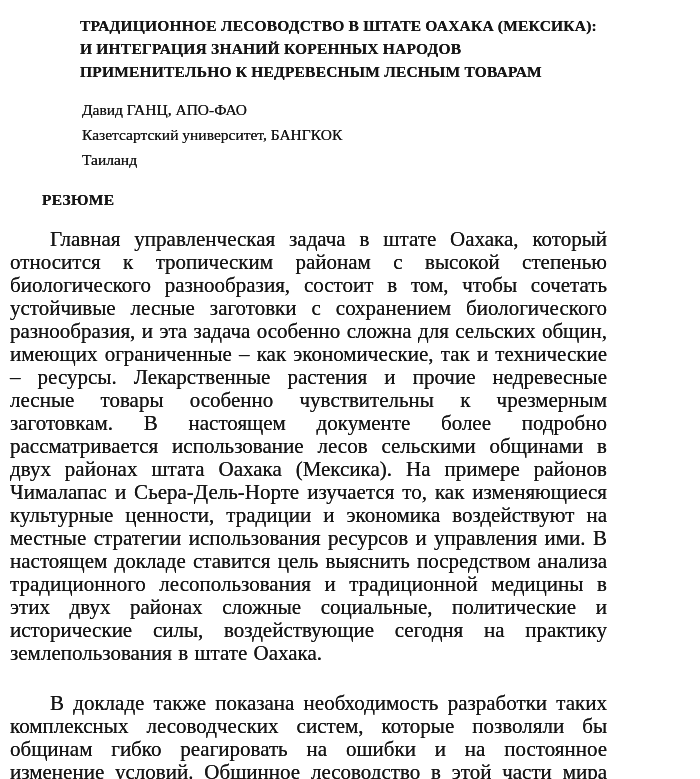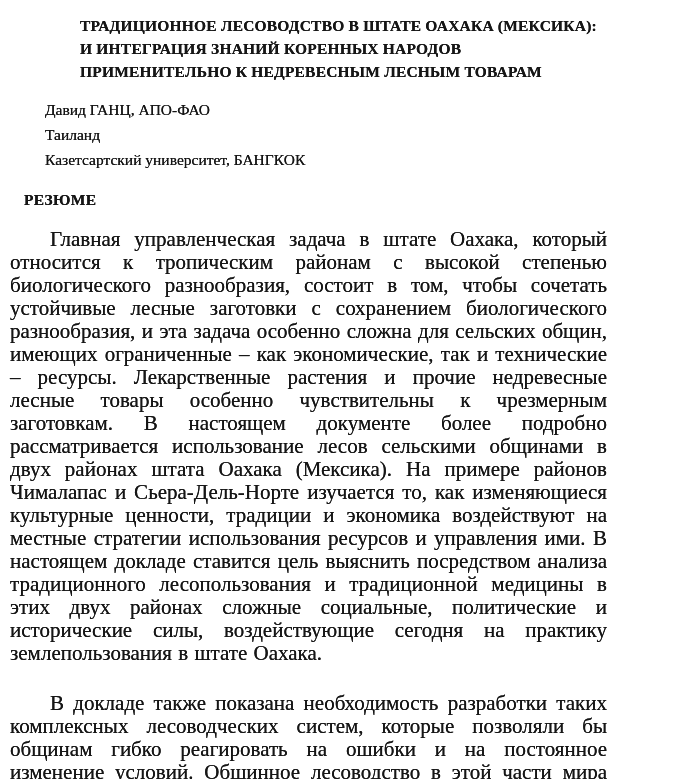--- a/index.html
+++ b/index.html
@@ -24,27 +24,27 @@
     text-shadow: 0 0 0.4px currentColor;
   }
   .title-block {
     margin-left: 70px;
     font-weight: bold;
     font-size: 15.5px;
     line-height: 23px;
     letter-spacing: 0.2px;
   }
   .author-block {
-    margin-left: 35px;
+    margin-left: 72px;
     margin-top: 14px;
     font-size: 15.5px;
     line-height: 25px;
   }
   .section-heading {
-    margin-left: 14px;
+    margin-left: 32px;
     margin-top: 16px;
     font-weight: bold;
     font-size: 15.5px;
     line-height: 23px;
     letter-spacing: 0.3px;
   }
   p.body-para {
     margin: 0;
     font-size: 21px;
     line-height: 23px;
@@ -65,22 +65,22 @@
 <div class="page">
 
   <div class="title-block">
     <div class="title-line">ТРАДИЦИОННОЕ ЛЕСОВОДСТВО В ШТАТЕ ОАХАКА (МЕКСИКА):</div>
     <div class="title-line">И ИНТЕГРАЦИЯ ЗНАНИЙ КОРЕННЫХ НАРОДОВ</div>
     <div class="title-line">ПРИМЕНИТЕЛЬНО К НЕДРЕВЕСНЫМ ЛЕСНЫМ ТОВАРАМ</div>
   </div>
 
   <div class="author-block">
     <div>Давид ГАНЦ, АПО-ФАО</div>
+    <div>Казетсартский университет, БАНГКОК</div>
     <div>Таиланд</div>
-    <div>Казетсартский университет, БАНГКОК</div>
   </div>
 
   <div class="section-heading">РЕЗЮМЕ</div>
 
   <p class="body-para first">Главная управленческая задача в штате Оахака, который относится к тропическим районам с высокой степенью биологического разнообразия, состоит в том, чтобы сочетать устойчивые лесные заготовки с сохранением биологического разнообразия, и эта задача особенно сложна для сельских общин, имеющих ограниченные – как экономические, так и технические – ресурсы.  Лекарственные растения и прочие недревесные лесные товары особенно чувствительны к чрезмерным заготовкам.  В настоящем документе более подробно рассматривается использование лесов сельскими общинами в двух районах штата Оахака (Мексика).  На примере районов Чималапас и Сьера-Дель-Норте изучается то, как изменяющиеся культурные ценности, традиции и экономика воздействуют на местные стратегии использования ресурсов и управления ими.  В настоящем докладе ставится цель выяснить посредством анализа традиционного лесопользования и традиционной медицины в этих двух районах сложные социальные, политические и исторические силы, воздействующие сегодня на практику землепользования в штате Оахака.</p>
 
   <p class="body-para second">В докладе также показана необходимость разработки таких комплексных лесоводческих систем, которые позволяли бы общинам гибко реагировать на ошибки и на постоянное изменение условий.  Общинное лесоводство в этой части мира стимулировало высокое чувство ответственности и более разумное пользование земельными ресурсами, что достигается за счет применения оптимальных стандартных лесоводческих методов и их интеграции в традиционную сельскохозяйственную практику.  Эти подходы к управлению на базе общины позволяют более полно учитывать знания и традиции коренных народов при принятии решений по вопросам управления.  Кроме того, усилия коренного населения в области разработки собственных планов управления и лесоводческих методов вносят существенный вклад в обеспечение не только экологической и экономической, но и культурной устойчивости, что крайне важно для сохранения медицинских знаний, ценностей и традиций коренных народов.</p>
 
 </div>
 

